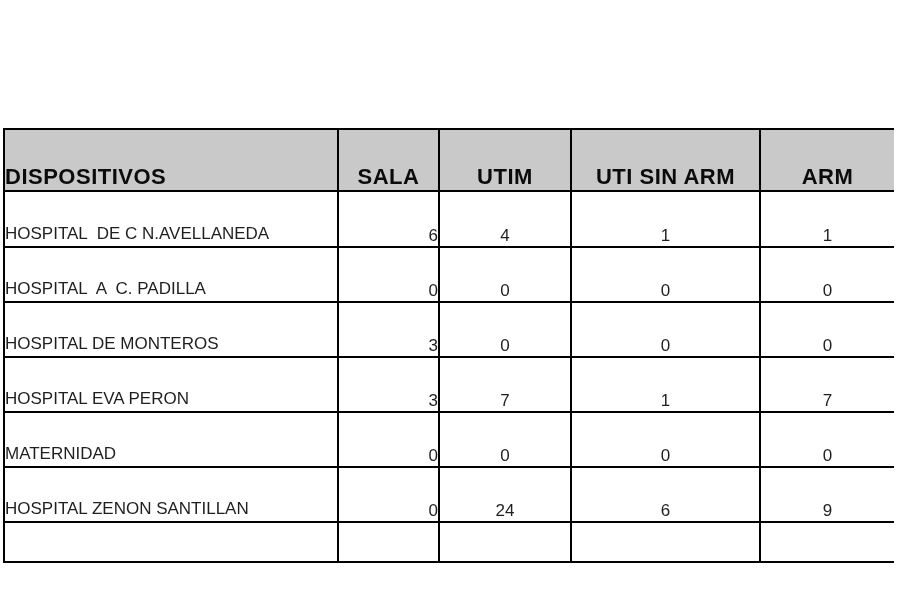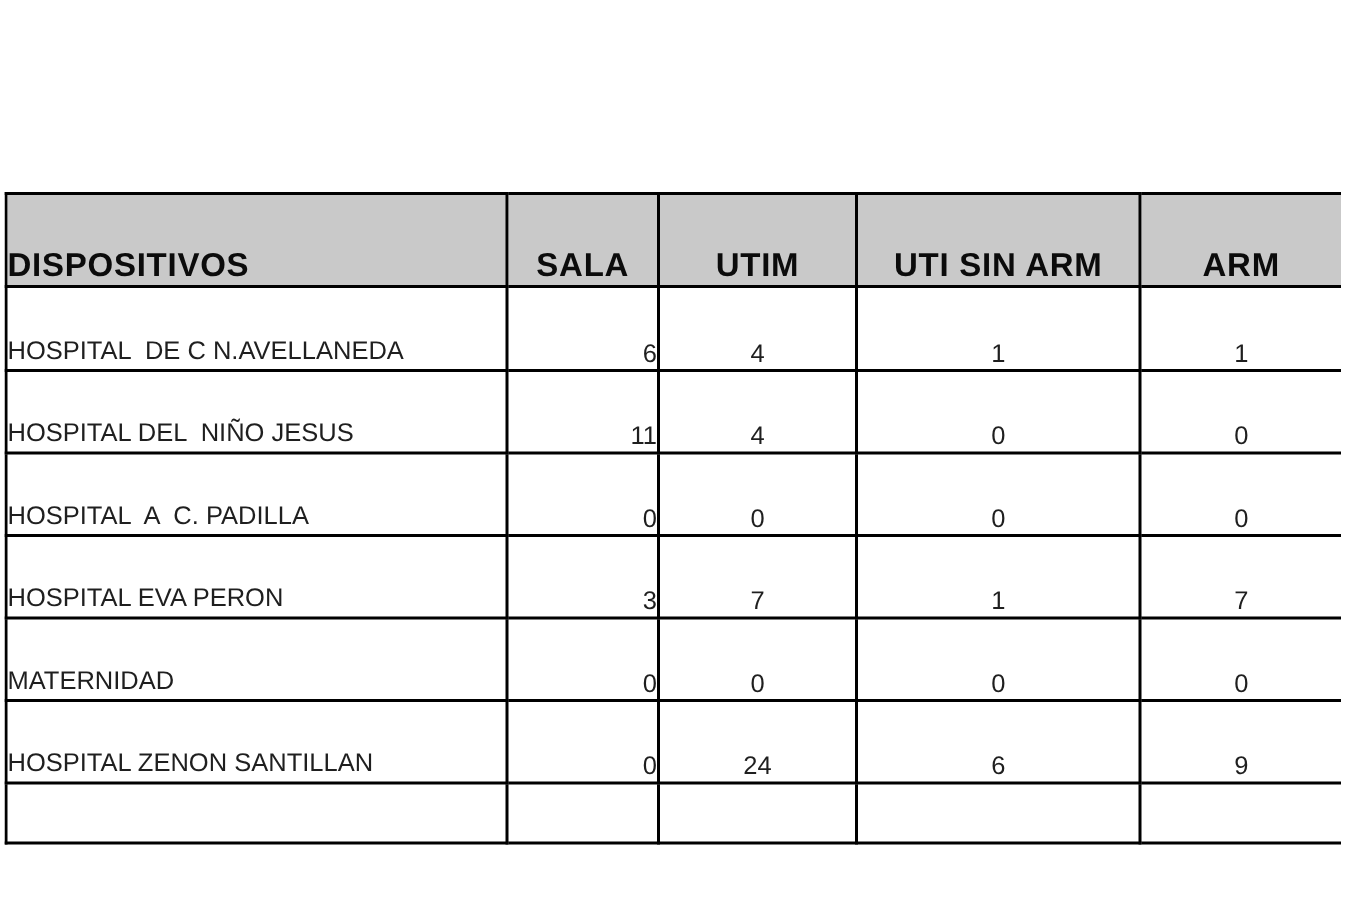--- a/index.html
+++ b/index.html
@@ -120,29 +120,29 @@
       </thead>
       <tbody>
         <tr class="row-b">
           <td class="c-label"><span class="lbl">HOSPITAL  DE C N.AVELLANEDA</span></td>
           <td class="c-num c-right">6</td>
           <td class="c-num c-center">4</td>
           <td class="c-num c-center">1</td>
           <td class="c-num c-center">1</td>
         </tr>
         <tr class="row">
-          <td class="c-label"><span class="lbl">HOSPITAL DEL  NIÑO JESUS</span></td>
-          <td class="c-num c-right">11</td>
-          <td class="c-num c-center">4</td>
+          <td class="c-label"><span class="lbl">HOSPITAL  A  C. PADILLA</span></td>
+          <td class="c-num c-right">0</td>
+          <td class="c-num c-center">0</td>
           <td class="c-num c-center">0</td>
           <td class="c-num c-center">0</td>
         </tr>
         <tr class="row">
-          <td class="c-label"><span class="lbl">HOSPITAL  A  C. PADILLA</span></td>
-          <td class="c-num c-right">0</td>
+          <td class="c-label"><span class="lbl">HOSPITAL DE MONTEROS</span></td>
+          <td class="c-num c-right">3</td>
           <td class="c-num c-center">0</td>
           <td class="c-num c-center">0</td>
           <td class="c-num c-center">0</td>
         </tr>
         <tr class="row">
           <td class="c-label"><span class="lbl">HOSPITAL EVA PERON</span></td>
           <td class="c-num c-right">3</td>
           <td class="c-num c-center">7</td>
           <td class="c-num c-center">1</td>
           <td class="c-num c-center">7</td>

